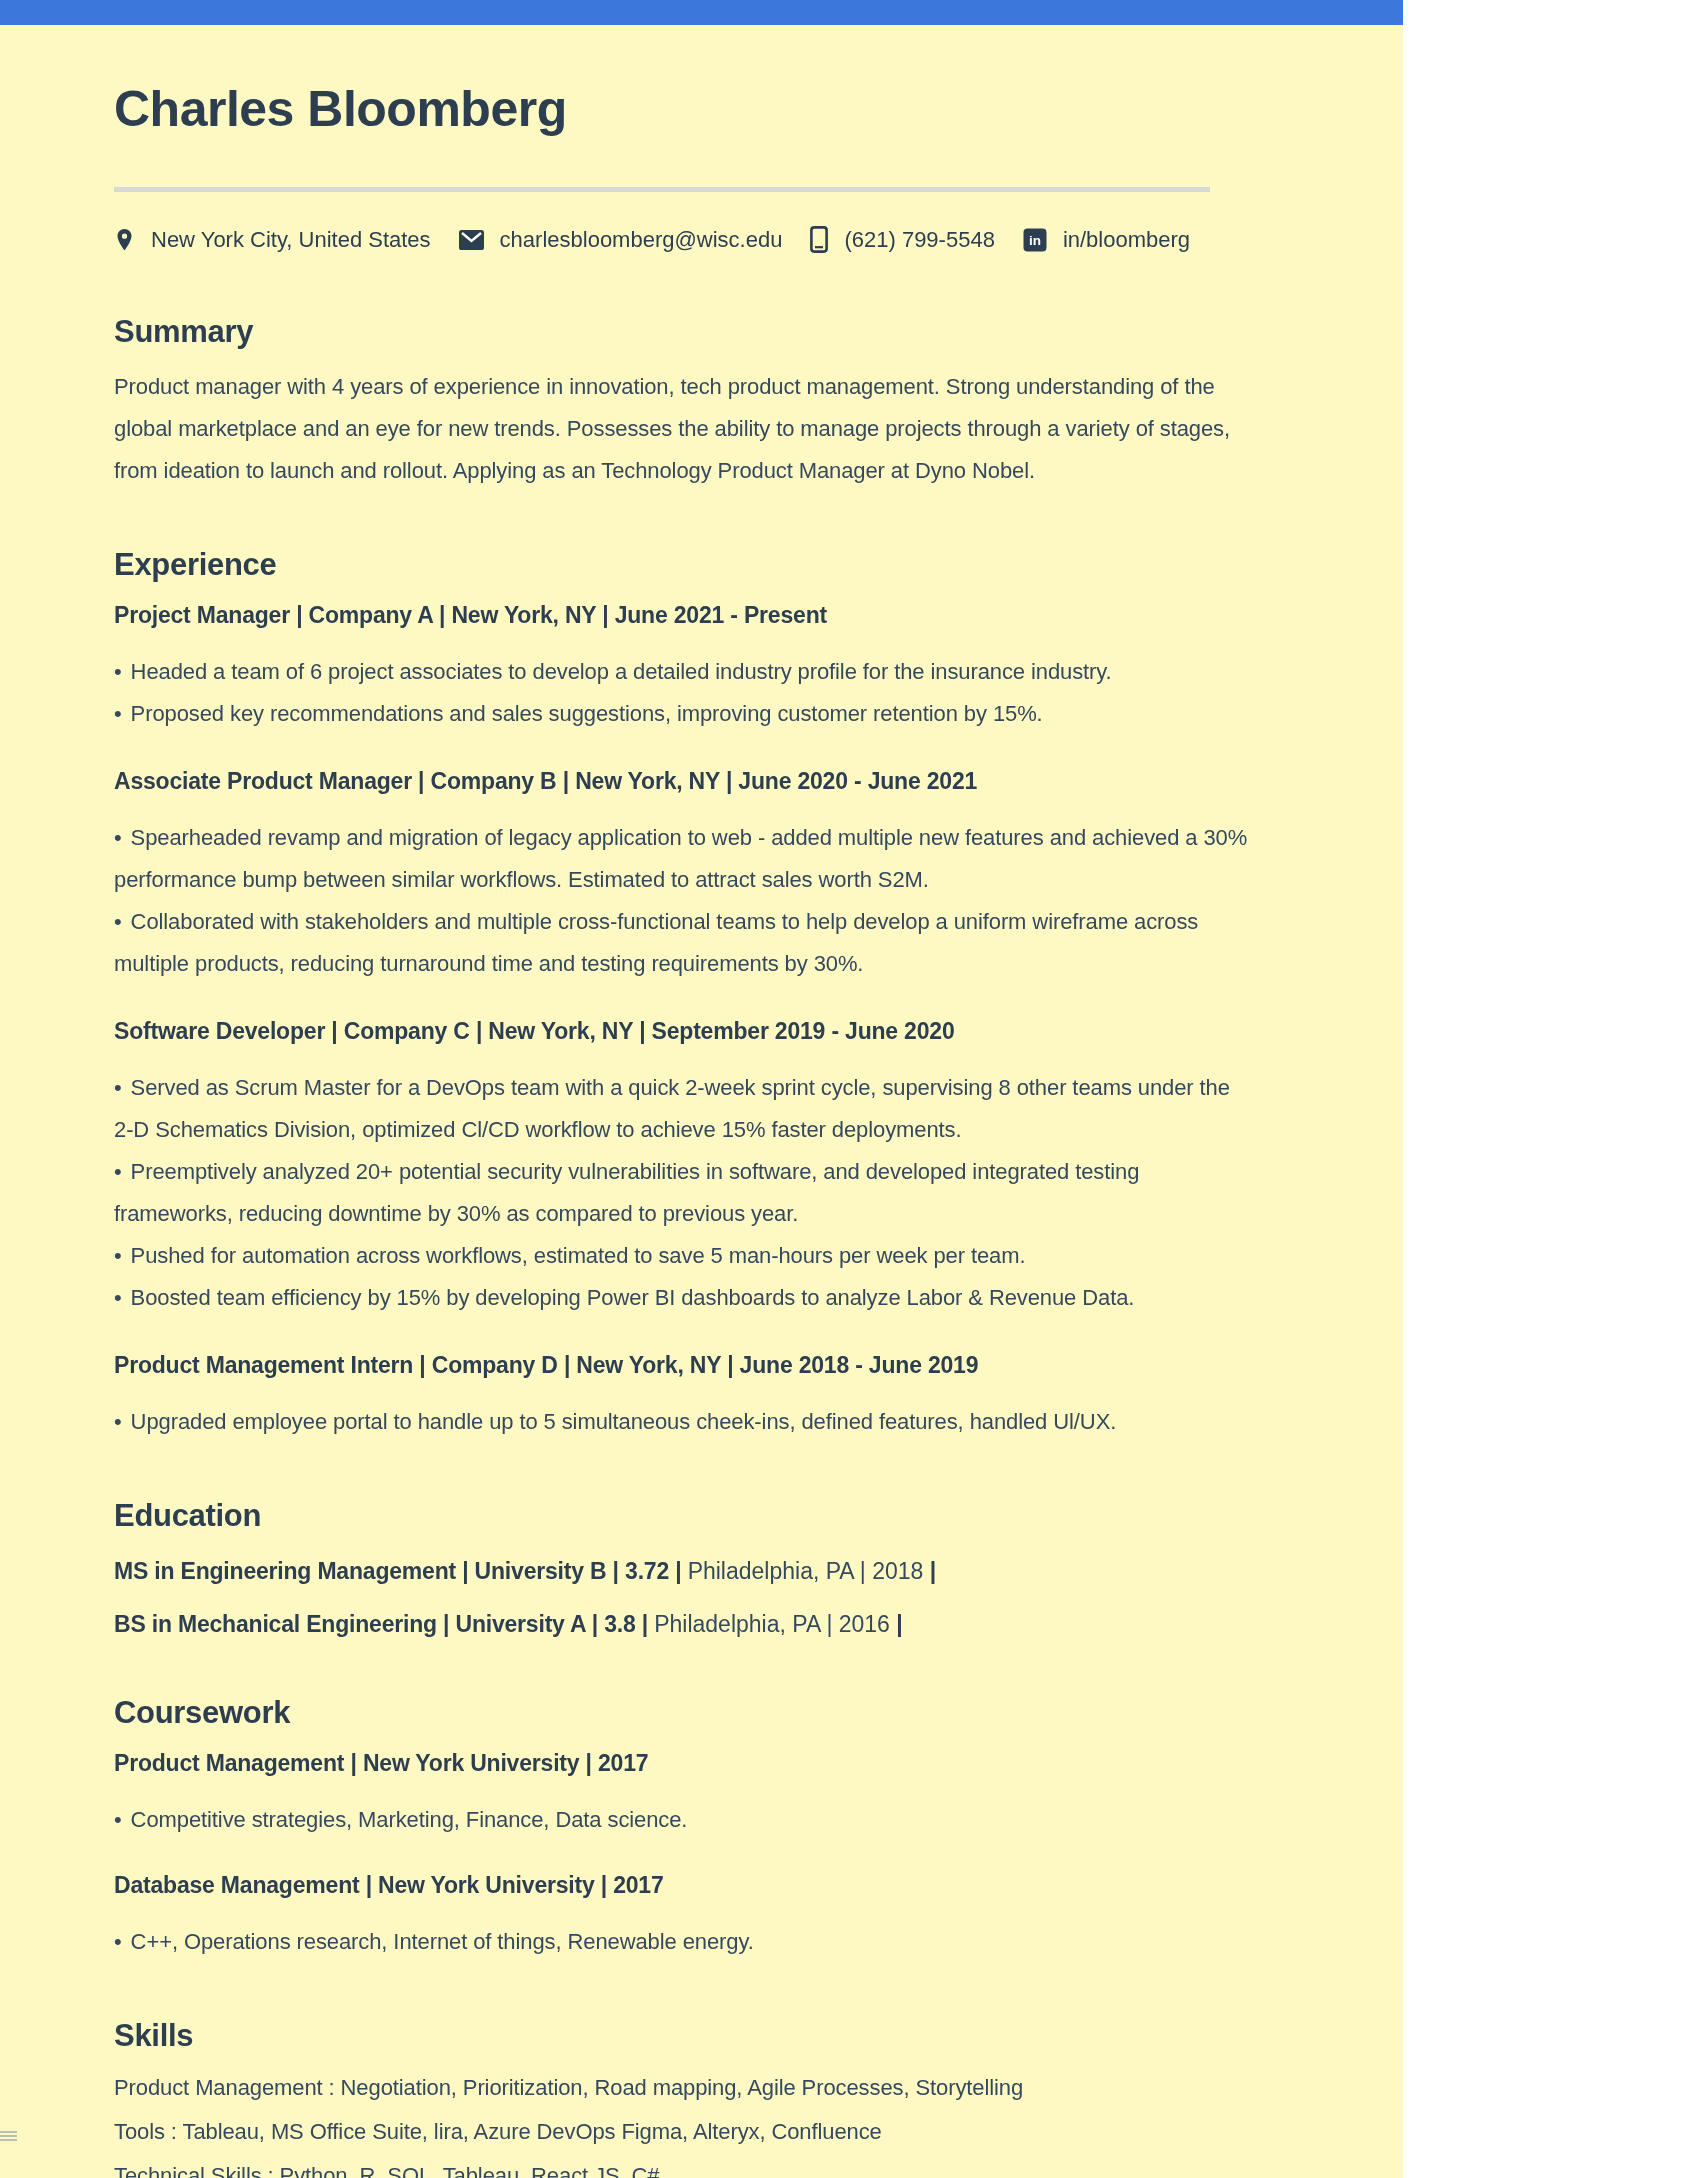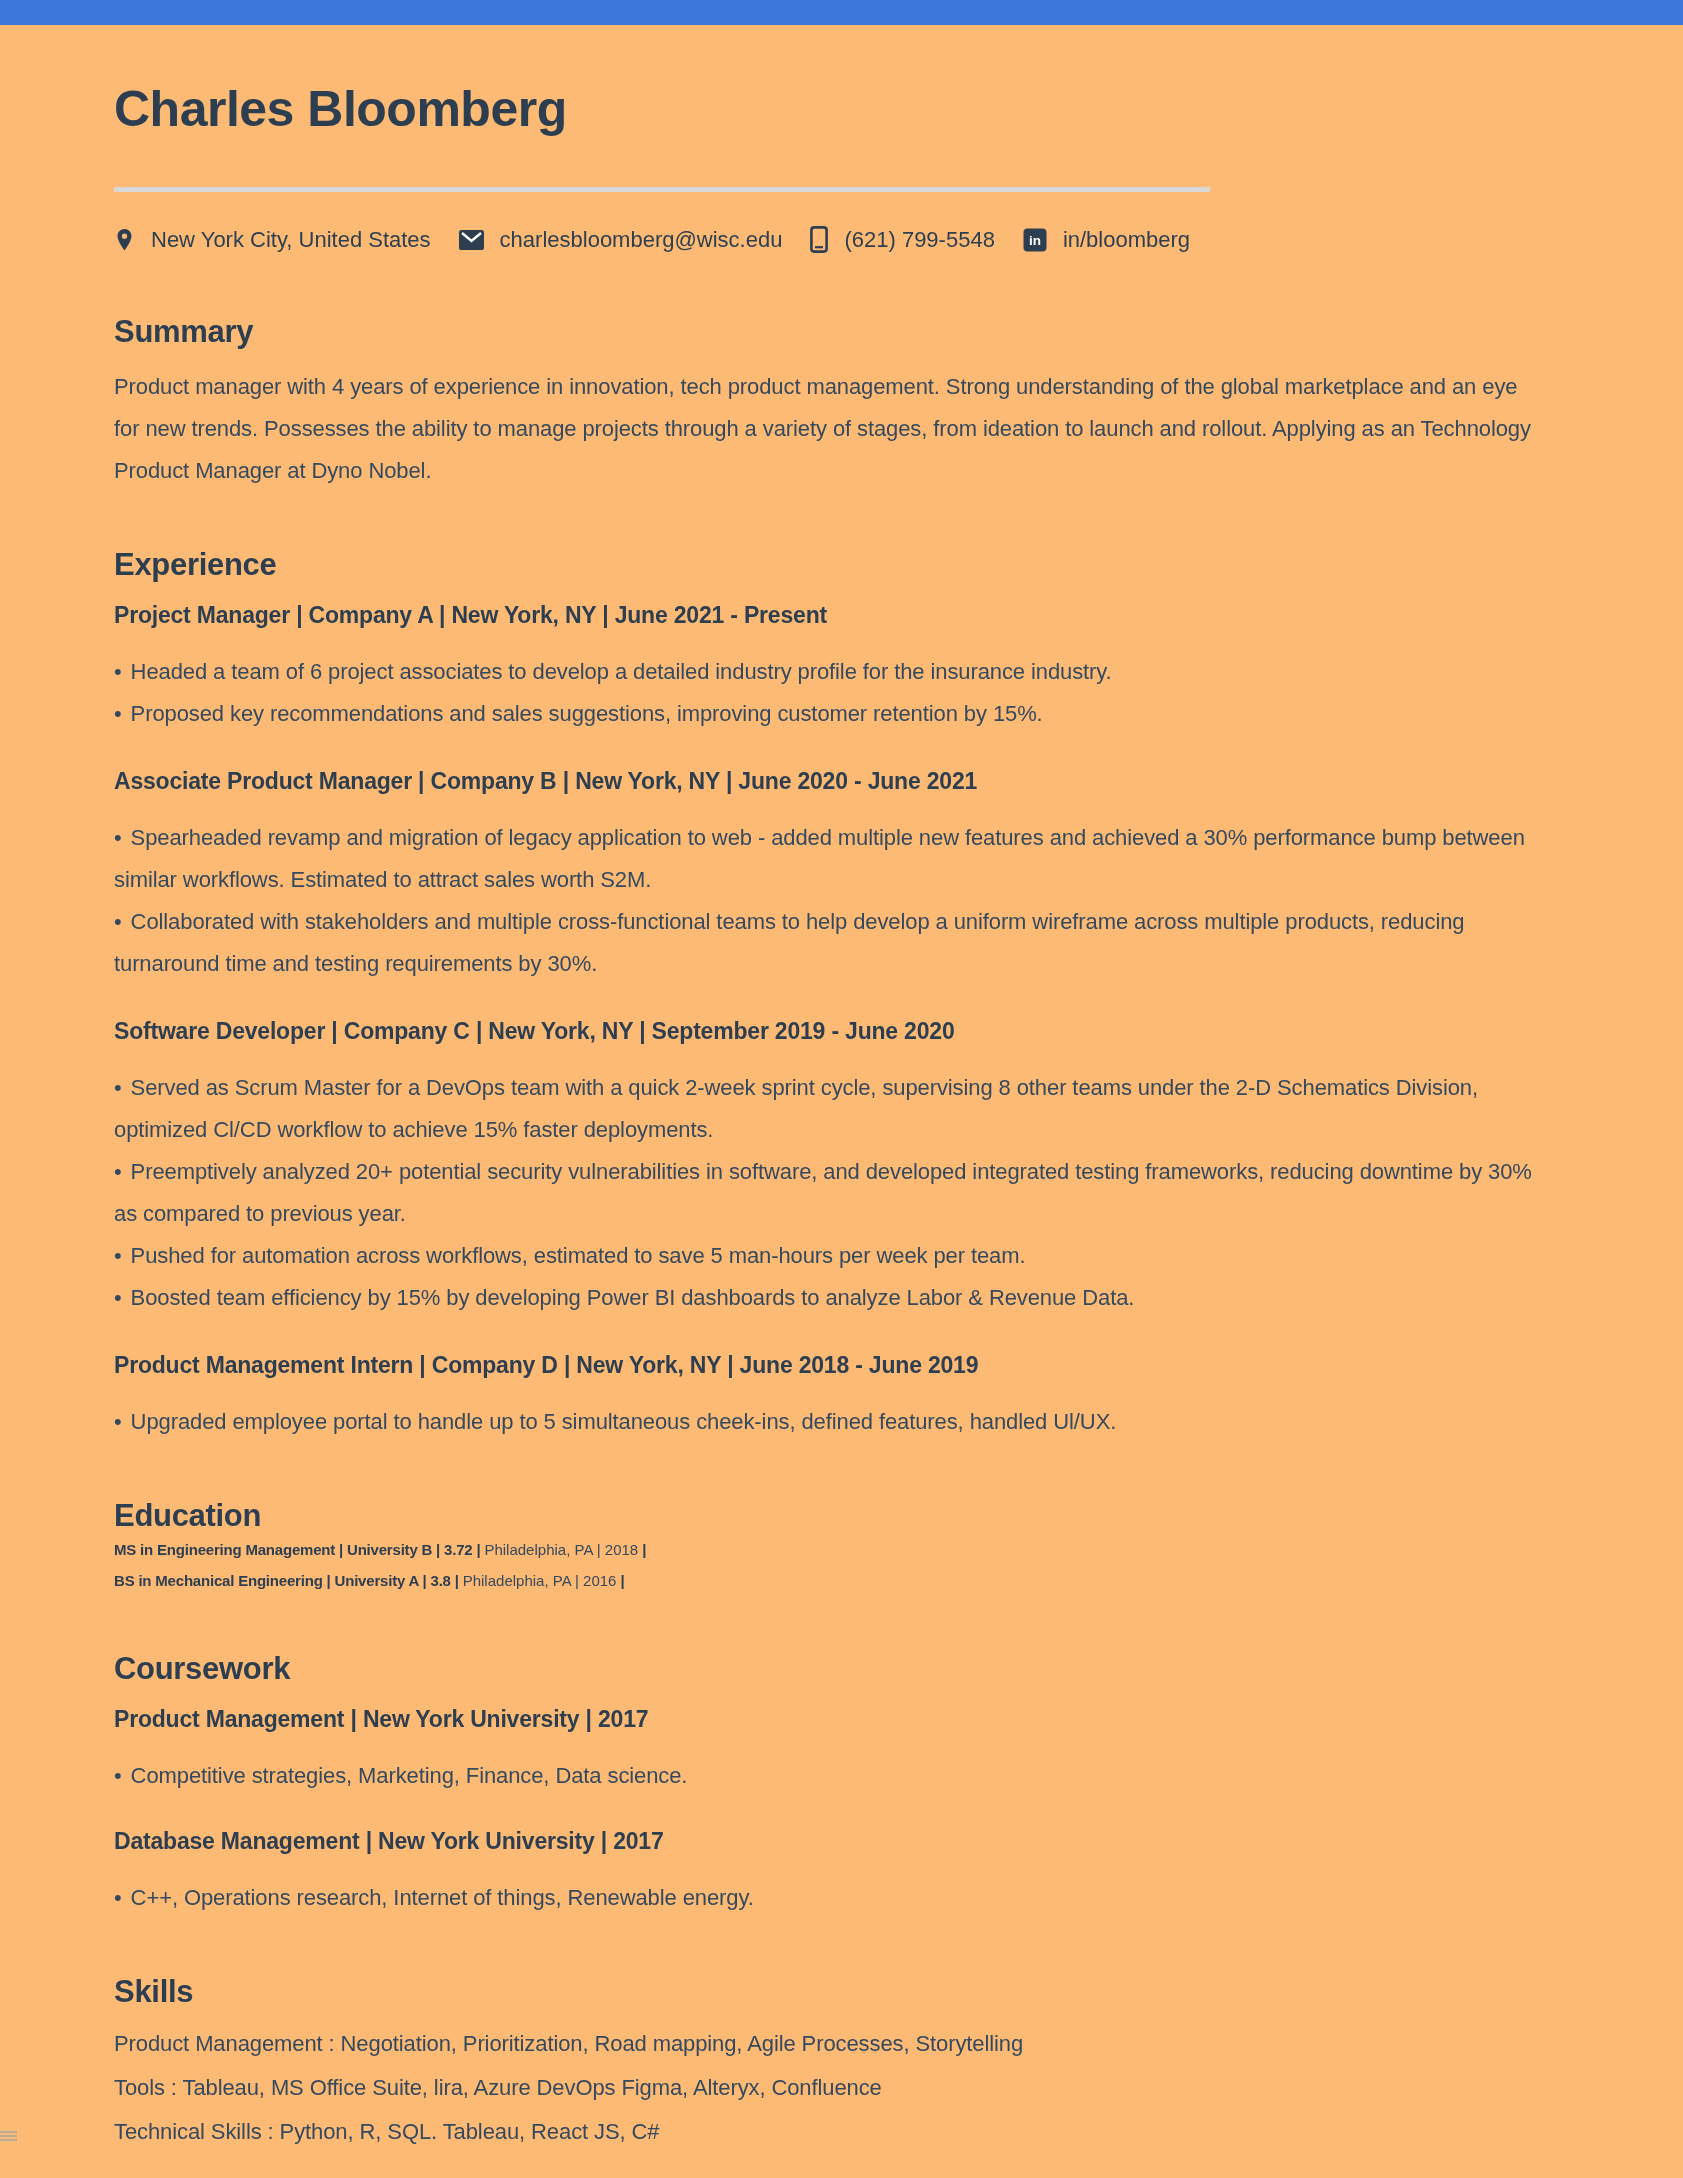--- a/index.html
+++ b/index.html
@@ -8,21 +8,21 @@
     --body:#35495e;
     --divider:#d8d8d8;
   }
   *{box-sizing:border-box;}
   html,body{margin:0;padding:0;background:#ffffff;}
   body{
     width:1683px;height:2178px;overflow:hidden;position:relative;
     font-family:"Liberation Sans", sans-serif;
     -webkit-font-smoothing:antialiased;
   }
-  .page{width:1683px;height:2178px;position:relative;background:#fdba74;}
+  .page{width:1403px;height:2178px;position:relative;background:#fef9c3;}
   .topbar{height:25px;width:100%;background:var(--accent);}
   .content{padding:0 149px 0 114px;}
 
   h1.name{
     font-size:50px;line-height:59px;font-weight:bold;color:var(--heading);
     margin:55px 0 0 0;letter-spacing:-0.5px;
   }
   .divider{height:5px;width:1096px;background:var(--divider);margin-top:48px;border:none;}
 
   .contact{
@@ -46,21 +46,21 @@
 
   .job{margin-top:30px;max-width:1436px;}
   .job.first{margin-top:16px;}
   .job-title,.course-title{
     font-size:23px;line-height:33px;font-weight:bold;color:var(--heading);
     letter-spacing:-0.2px;
   }
   .bullets{margin-top:19px;}
   .bullet::before{content:"\2022";margin-right:9px;}
 
-  .edu-entry{font-size:15px;line-height:31px;}
+  .edu-entry{margin-top:22px;font-size:23px;line-height:31px;}
   .edu-entry .b{font-weight:bold;color:var(--heading);letter-spacing:-0.2px;}
   .edu-entry .r{color:var(--body);}
   .edu-entry .t{font-weight:bold;color:var(--heading);}
 
   .course{margin-top:28px;max-width:1436px;}
   .course.first{margin-top:16px;}
 
   .skills-block{margin-top:12px;max-width:1436px;}
   .skill-line{display:block;line-height:44px;}
 

